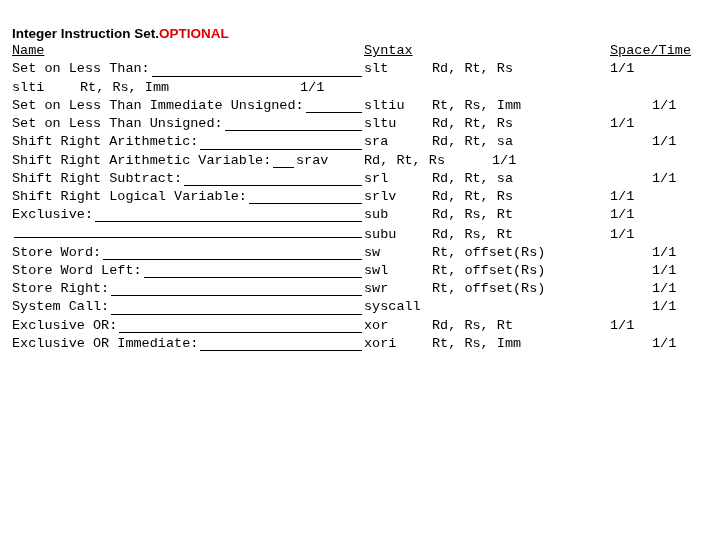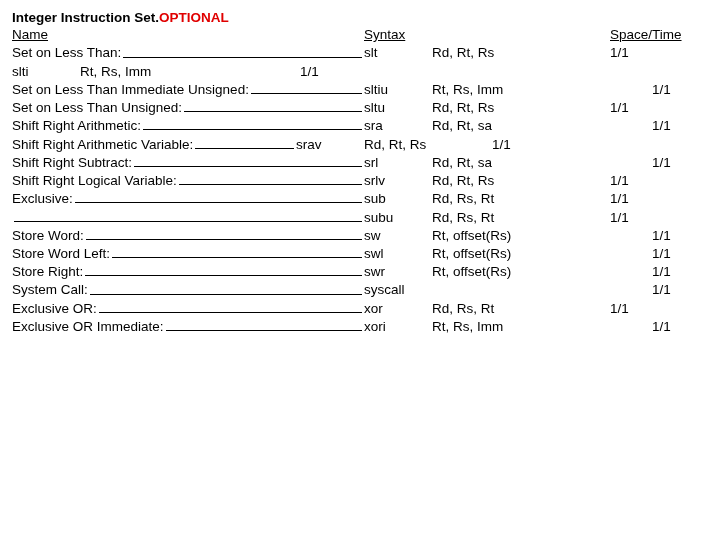--- a/index.html
+++ b/index.html
@@ -10,50 +10,52 @@
     background: #fff;
     font-family: Arial, Helvetica, sans-serif;
     font-size: 13.5px;
     color: #000;
   }
   .page {
     padding: 10px 12px;
     position: relative;
     box-sizing: border-box;
     width: 720px;
+    margin-top: 16px;
   }
   .title-line {
     line-height: 1.2;
   }
   .title-bold {
     font-weight: 900;
   }
   .optional {
     color: #e00000;
     font-weight: 600;
   }
   .header-row, .row {
     display: flex;
     align-items: baseline;
     line-height: 1.35;
     white-space: nowrap;
     overflow: hidden;
+    font-family: Liberation Mono, monospace;
   }
   .header-row {
     text-decoration: underline;
     font-weight: 400;
   }
   .header-row .h-name   { flex: 0 0 352px; }
   .header-row .h-syntax { flex: 0 0 246px; }
   .header-row .h-st     { flex: 0 0 auto; text-align: right;  }
 
   .name-cell {
     flex: 0 0 352px;
     display: flex;
-    align-items: flex-start;
+    align-items: flex-end;
     overflow: hidden;
   }
   .name-cell .label { flex: 0 0 auto; }
   .name-cell .fill {
     flex: 1 1 auto;
     border-bottom: 1px solid #000;
     margin: 0 2px 2px 2px;
     height: 0.9em;
   }
   .syn-cell {

